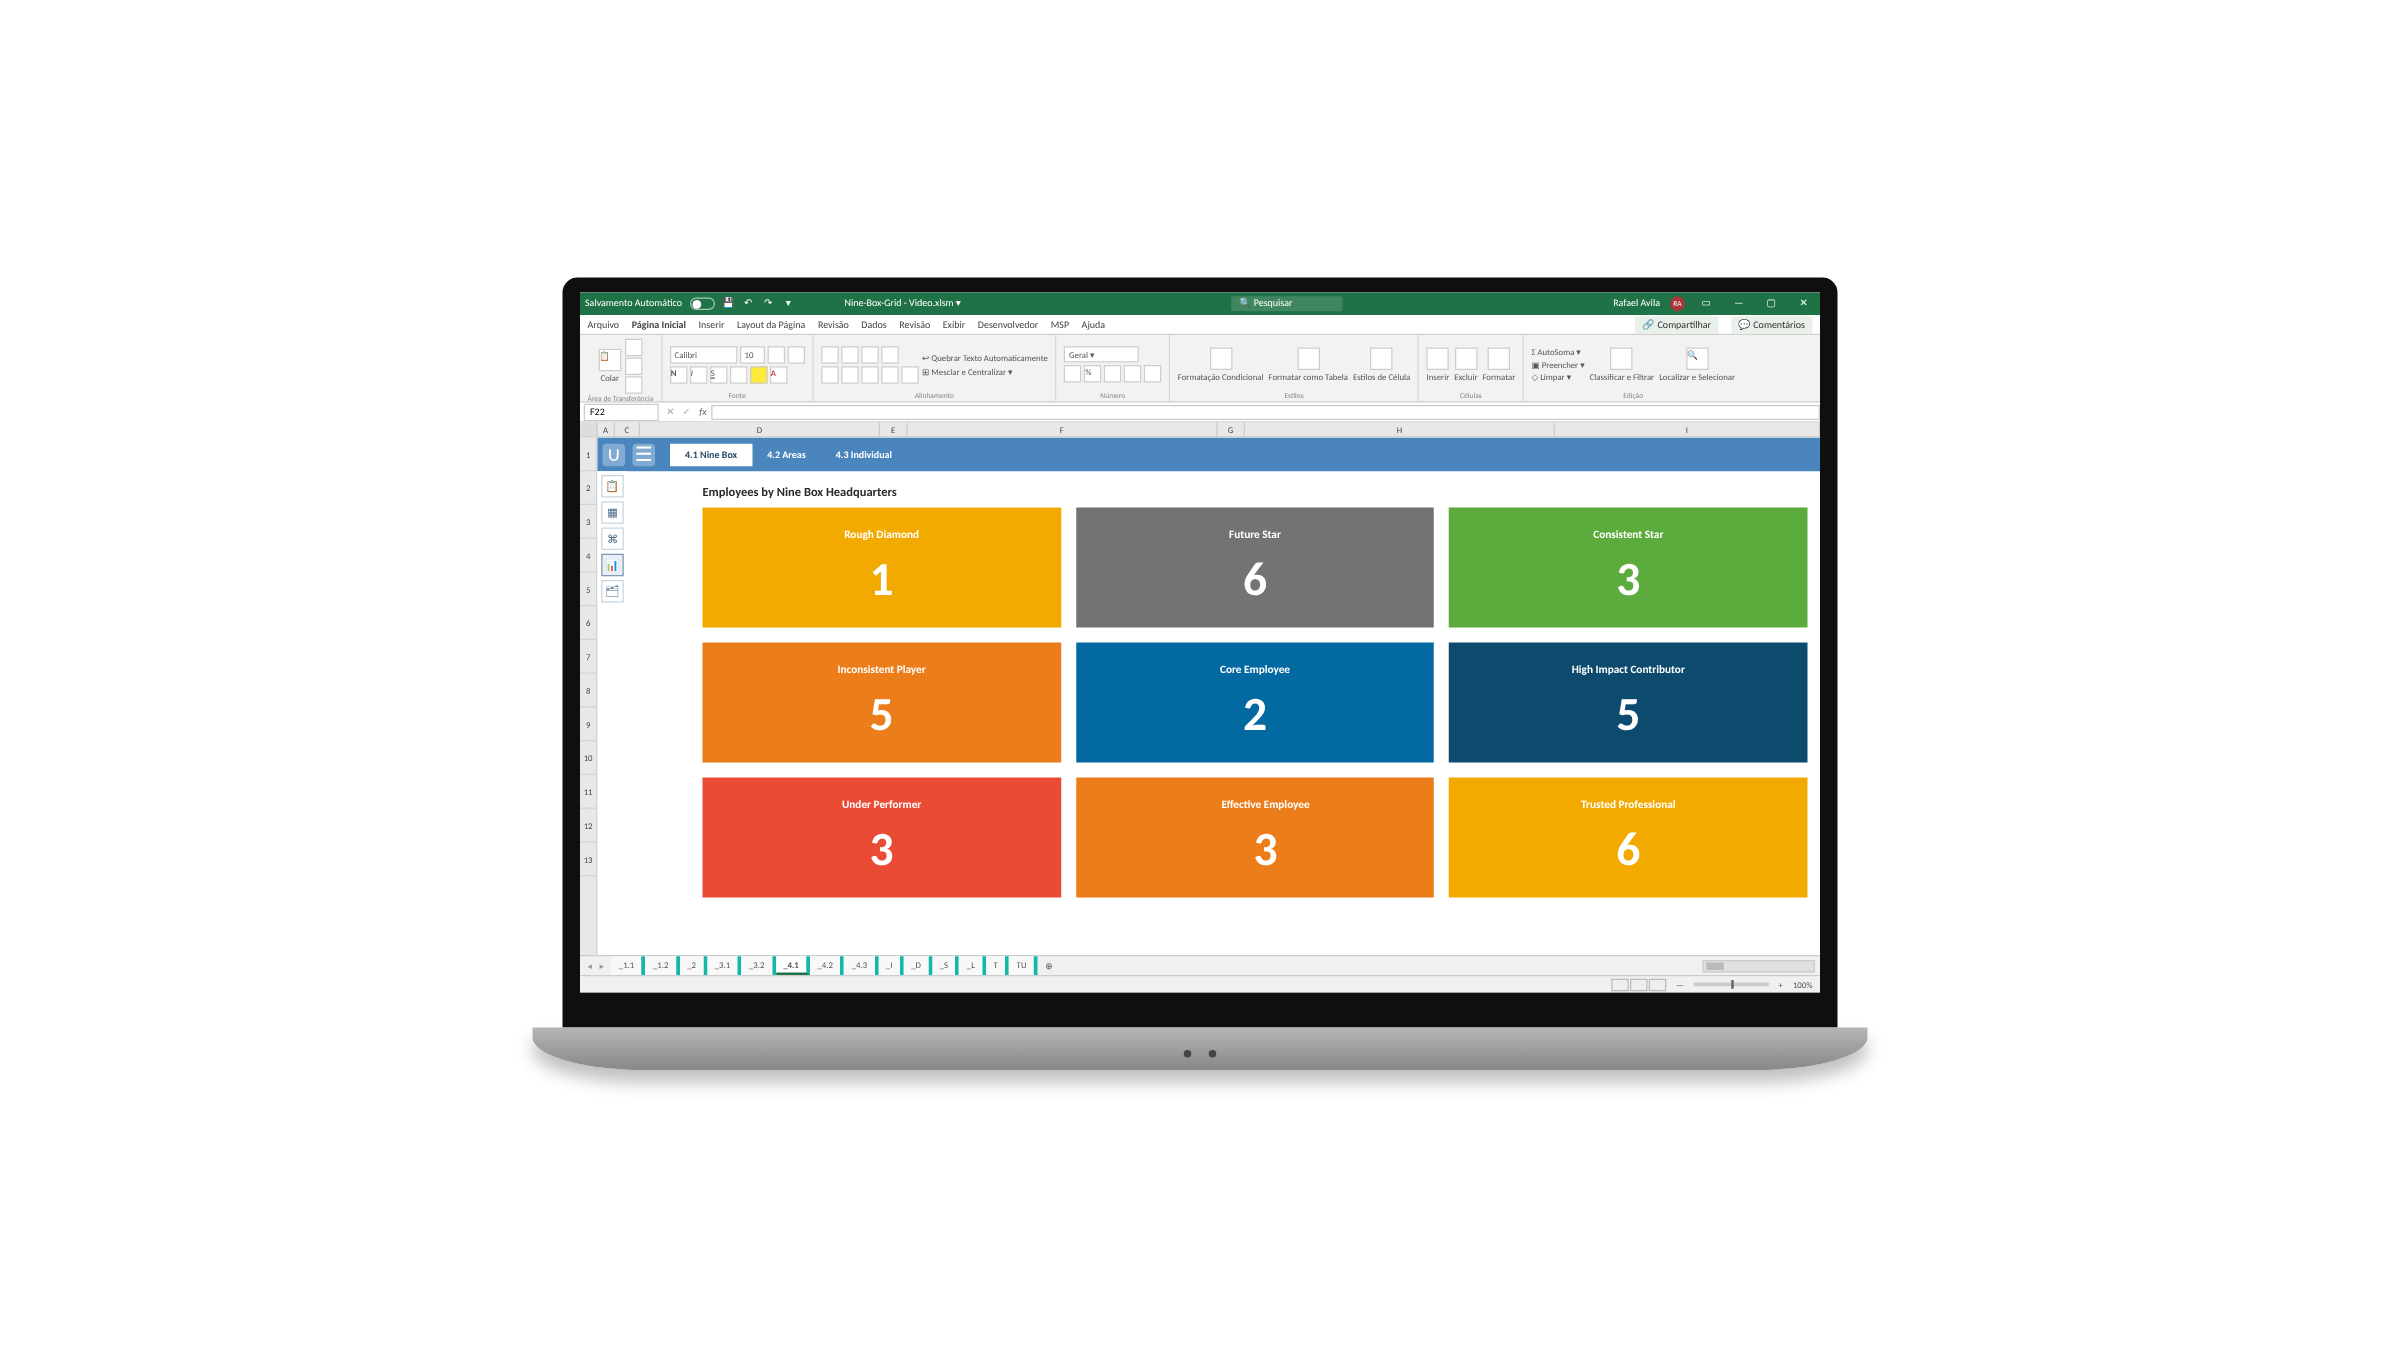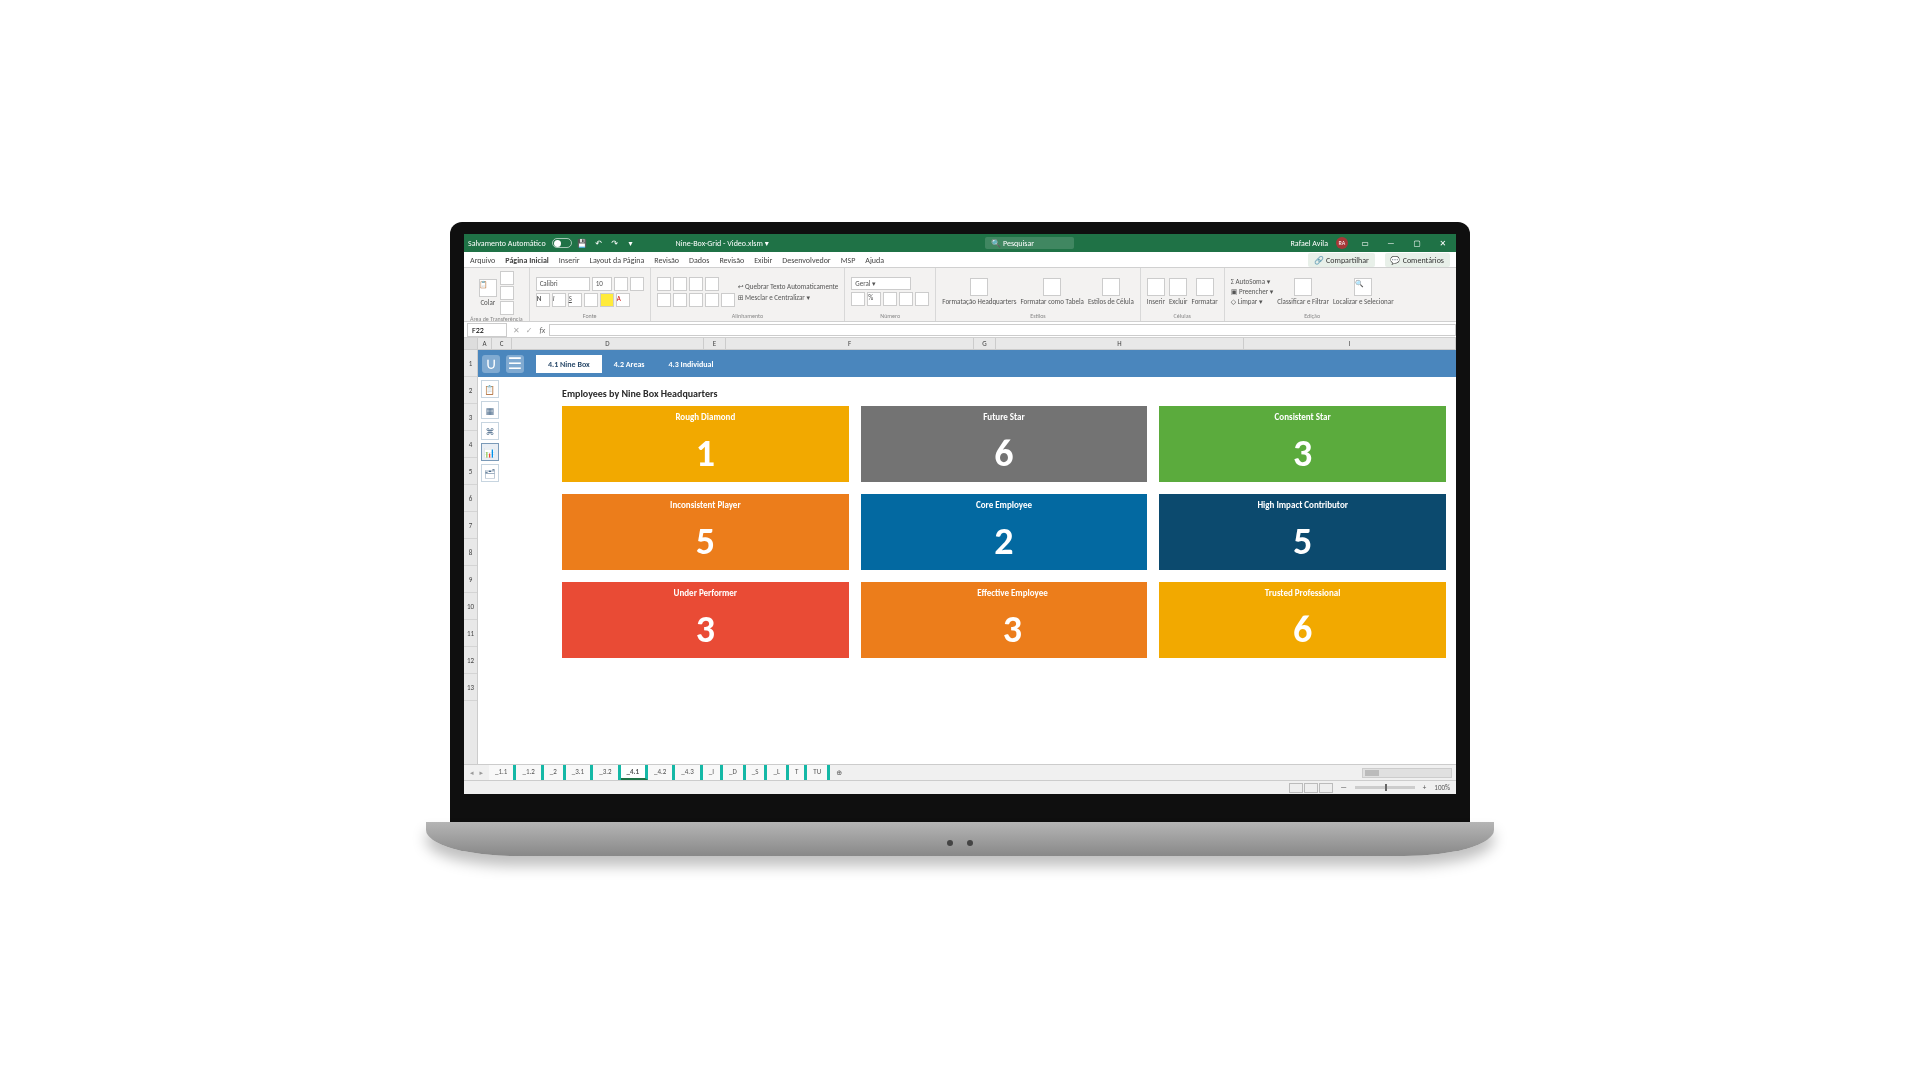--- a/index.html
+++ b/index.html
@@ -98,21 +98,21 @@
     .fontbox { border:1px solid #ccc; background:#fff; padding:1px 3px; font-size:7px; }
 
     
     .formulabar {
       height: 16px;
       display:flex;
       align-items:center;
       border-bottom:1px solid #d0d0d0;
       font-size:8px;
     }
-    .namebox { width:40px; border:1px solid #ccc; padding:1px 4px; margin:0 3px; background:#fff; }
+    .namebox { width:60px; border:1px solid #ccc; padding:1px 4px; margin:0 3px; background:#fff; }
     .fx { padding: 0 4px; font-style:italic; color:#666; }
     .formulainput { flex:1; border:1px solid #ccc; height:12px; background:#fff; }
 
     
     .colheaders {
       height:12px;
       display:flex;
       background:#e8e8e8;
       border-bottom:1px solid #ccc;
       font-size:7px;
@@ -148,22 +148,22 @@
     .side-icons .sicon.active { background:#e9eef4; border:1px solid #7a9ab8; }
 
     
     .dashboard {
       margin-left:26px; padding: 10px 10px 6px 58px;
     }
     .dashboard-title { font-size:10px; font-weight:bold; color:#2a2a2a; margin-bottom:6px; }
     .ninebox { display:grid; grid-template-columns: repeat(3, 1fr); gap: 12px; }
     .box {
       color:#fff; text-align:center; padding:6px 4px 10px 4px;
-      display:flex; flex-direction:column; align-items:center; justify-content:flex-end;
-      height: 76px;
+      display:flex; flex-direction:column; align-items:center; justify-content:center;
+      height: 96px;
     }
     .box .blabel { font-size:9px; font-weight:bold; margin-top:0px; margin-bottom:4px; }
     .box .bvalue { font-size:38px; font-weight:bold; line-height:1; margin-top:8px; }
 
     
     .sheettabs {
       height:16px; border-top:1px solid #ccc; display:flex; align-items:center; font-size:7px; color:#555;
       background:#f0f0f0;
     }
     .sheettabs .nav { display:flex; gap:2px; padding:0 4px; }
@@ -300,21 +300,21 @@
                   <span class="rbtn"></span>
                 </div>
             </div>
           </div>
           <span class="label">Número</span>
         </div>
         <div class="ribbon-group">
           <div class="body" style="gap:4px;">
             <div class="rbig">
                 <span class="rbig-icon"></span>
-                <span>Formatação Headquarters</span>
+                <span>Formatação Condicional</span>
               </div>
             <div class="rbig">
                 <span class="rbig-icon"></span>
                 <span>Formatar como Tabela</span>
               </div>
             <div class="rbig">
                 <span class="rbig-icon"></span>
                 <span>Estilos de Célula</span>
               </div>
           </div>

